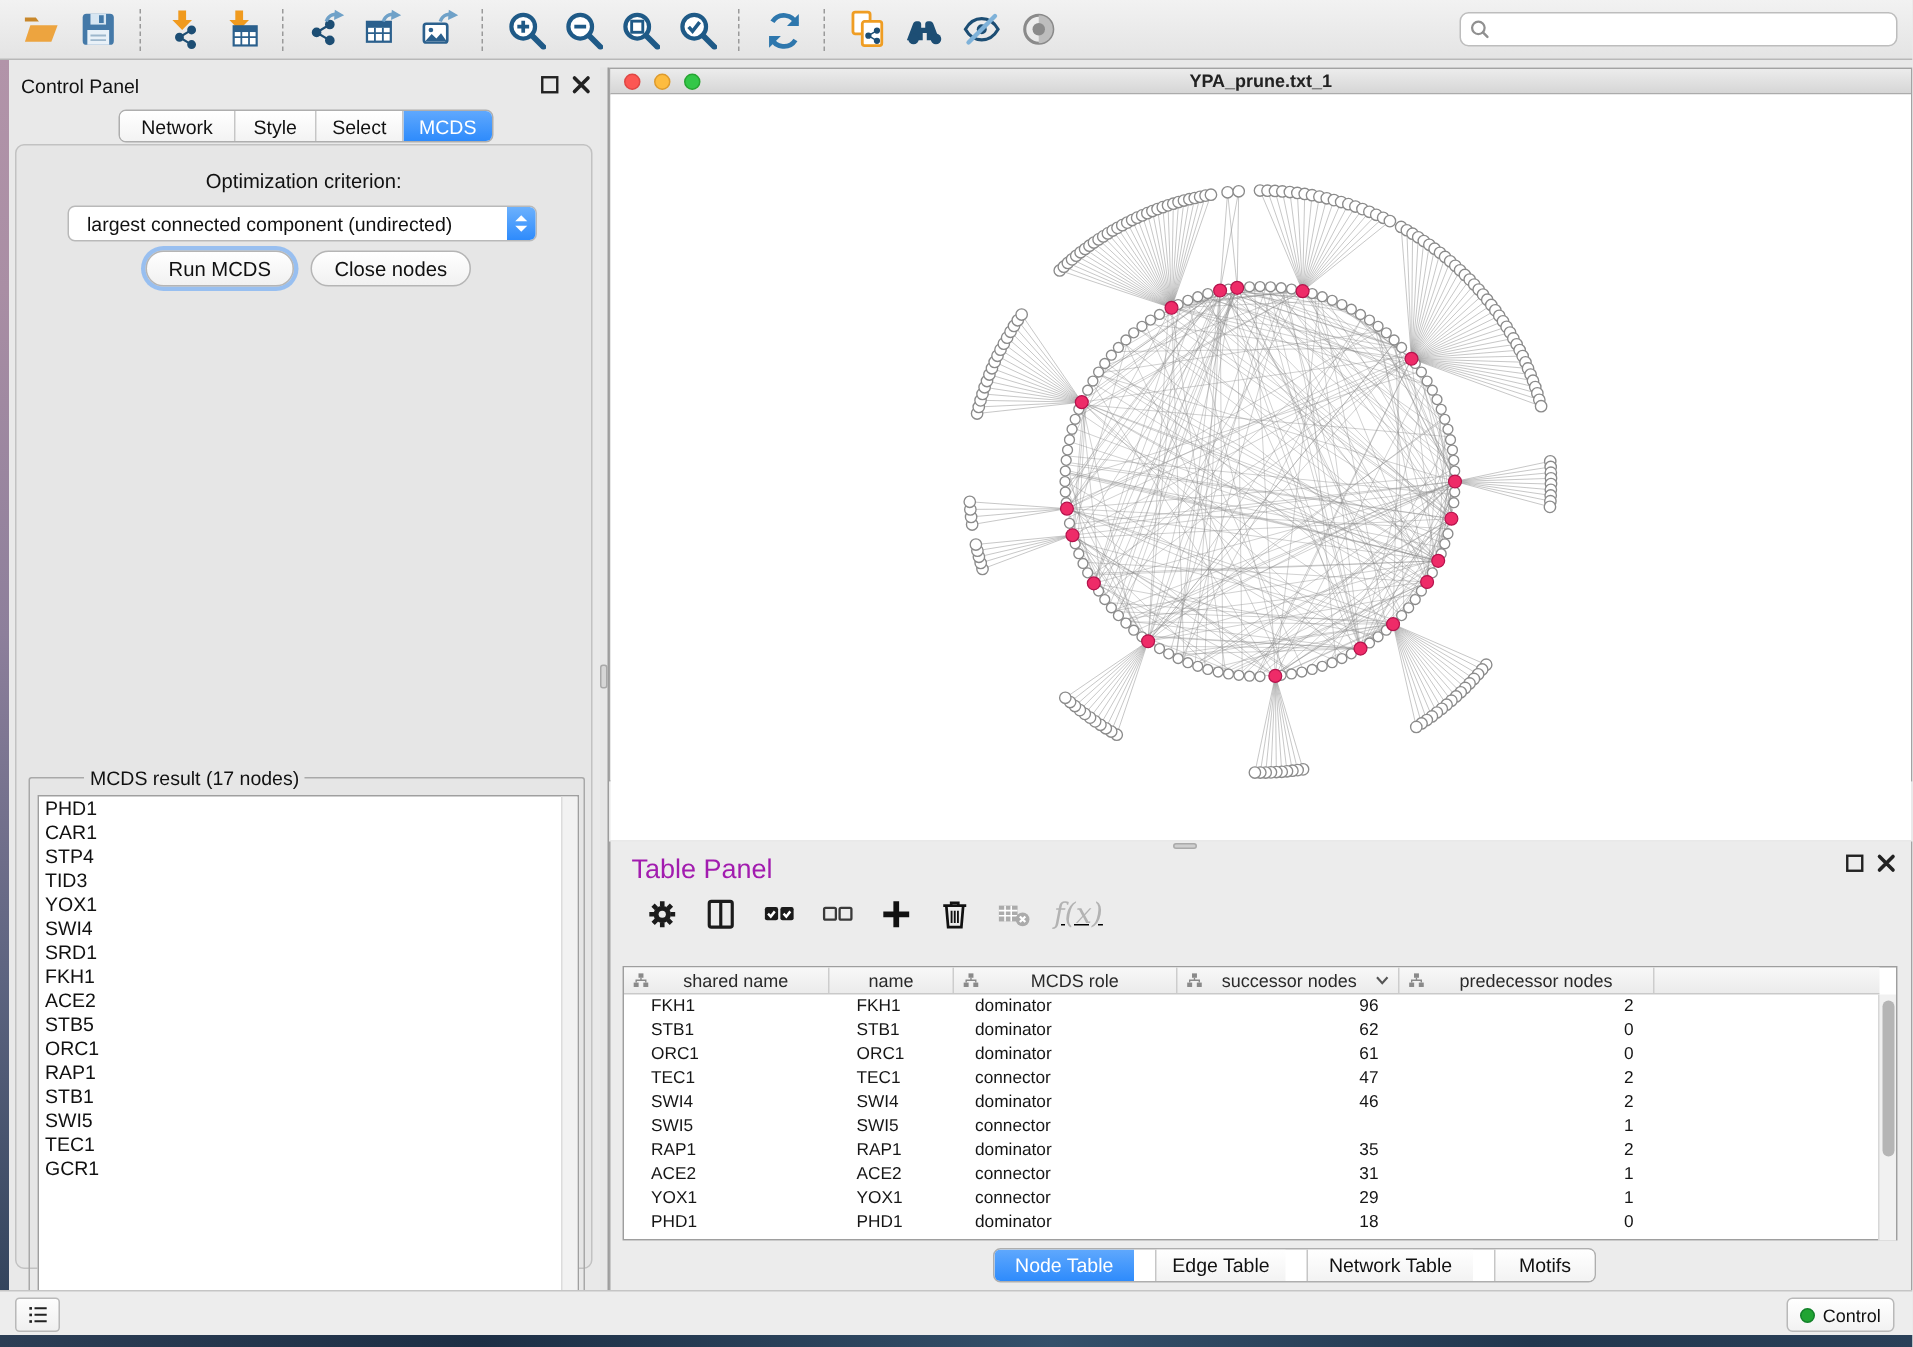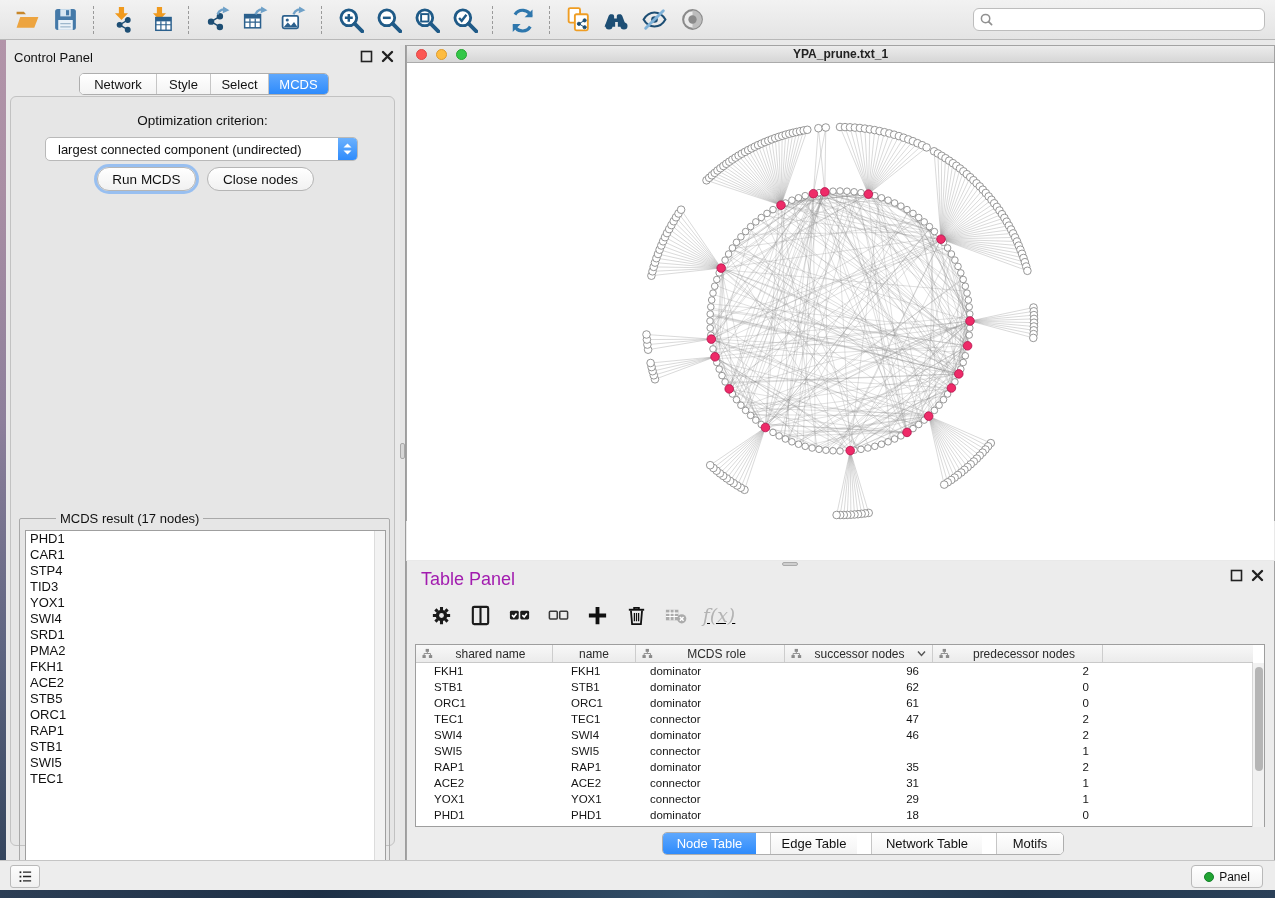--- a/index.html
+++ b/index.html
@@ -73,21 +73,21 @@
   #net-canvas { position:absolute; left:0; top:17px; width:867px; height:497px; background:#fff; }
   #net-canvas svg { width:100%; height:100%; }
   .ie { stroke:#8a8a8a; stroke-width:.65; opacity:.40; }
   .fe { stroke:#979797; stroke-width:.6; opacity:.6; }
 
   
   #table-panel { position:absolute; left:406px; top:561px; width:869px; height:299px;
     background:#ececec; border-left:1px solid #a3a3a3; border-right:1px solid #a3a3a3; }
   #tp-grip { position:absolute; left:375px; top:1px; width:16px; height:4px; background:#cfcfcf; border:1px solid #aaa; border-radius:2px; }
   #tp-title { position:absolute; left:14px; top:8px; font-size:18px; color:#a21caf; }
-  #tp-toolbar { position:absolute; left:8px; top:34px; width:853px; height:40px; display:flex; align-items:center; gap:11px; padding-left:12px;text-decoration:underline; }
+  #tp-toolbar { position:absolute; left:8px; top:34px; width:853px; height:40px; display:flex; gap:11px; padding-left:12px;text-decoration:underline; }
   .tp-btn { width:28px; height:28px; display:flex; align-items:center; justify-content:center; }
   .tp-btn svg { width:23px; height:23px; }
   .fx-glyph { font-family:"DejaVu Serif", serif; font-style:italic; font-size:19px; color:#b3b3b3; }
   #node-table { position:absolute; left:8px; top:83px; width:850px; height:183px; background:#fff; border:1px solid #9e9e9e; }
   #nt-header { position:absolute; left:0; top:0; width:837px; height:18px; display:flex;
     background:linear-gradient(180deg,#f8f8f8,#ebebeb); border-bottom:1px solid #c9c9c9; }
   .hcell { height:100%; border-right:1px solid #cdcdcd; display:flex; align-items:center; padding:0 4px; }
   .hcell .hlabel { flex:1; text-align:center; font-size:12px; color:#2a2a2a; white-space:nowrap; overflow:hidden; }
   .hcell svg.tree { width:11px; height:11px; flex:none; margin-left:2px; }
   .hcell svg.sort { width:9px; height:7px; flex:none; margin-right:2px; }
@@ -318,29 +318,29 @@
       <span id="result-legend">MCDS result (17 nodes)</span>
       <div id="result-list">
         <div id="result-items">
             <div class="mcds-item">PHD1</div>
             <div class="mcds-item">CAR1</div>
             <div class="mcds-item">STP4</div>
             <div class="mcds-item">TID3</div>
             <div class="mcds-item">YOX1</div>
             <div class="mcds-item">SWI4</div>
             <div class="mcds-item">SRD1</div>
-            <div class="mcds-item">PMA2</div>
             <div class="mcds-item">FKH1</div>
             <div class="mcds-item">ACE2</div>
             <div class="mcds-item">STB5</div>
             <div class="mcds-item">ORC1</div>
             <div class="mcds-item">RAP1</div>
             <div class="mcds-item">STB1</div>
             <div class="mcds-item">SWI5</div>
             <div class="mcds-item">TEC1</div>
+            <div class="mcds-item">GCR1</div>
           </div>
         <div id="result-scroll"></div>
       </div>
     </div>
   </div>
 </div>
 
 <div id="v-divider">
   <div id="v-grip"></div>
 </div>
@@ -1322,15 +1322,15 @@
         </g>
       <g fill="#222">
           <rect x="2.5" y="3.8" width="2.8" height="2.8"></rect>
           <rect x="2.5" y="10.8" width="2.8" height="2.8"></rect>
           <rect x="2.5" y="17.8" width="2.8" height="2.8"></rect>
         </g>
     </svg>
   </div>
   <div id="memory-btn">
     <span id="memory-dot"></span>
-    <span>Panel</span>
+    <span>Control</span>
   </div>
 </div>
 
 </body></html>

